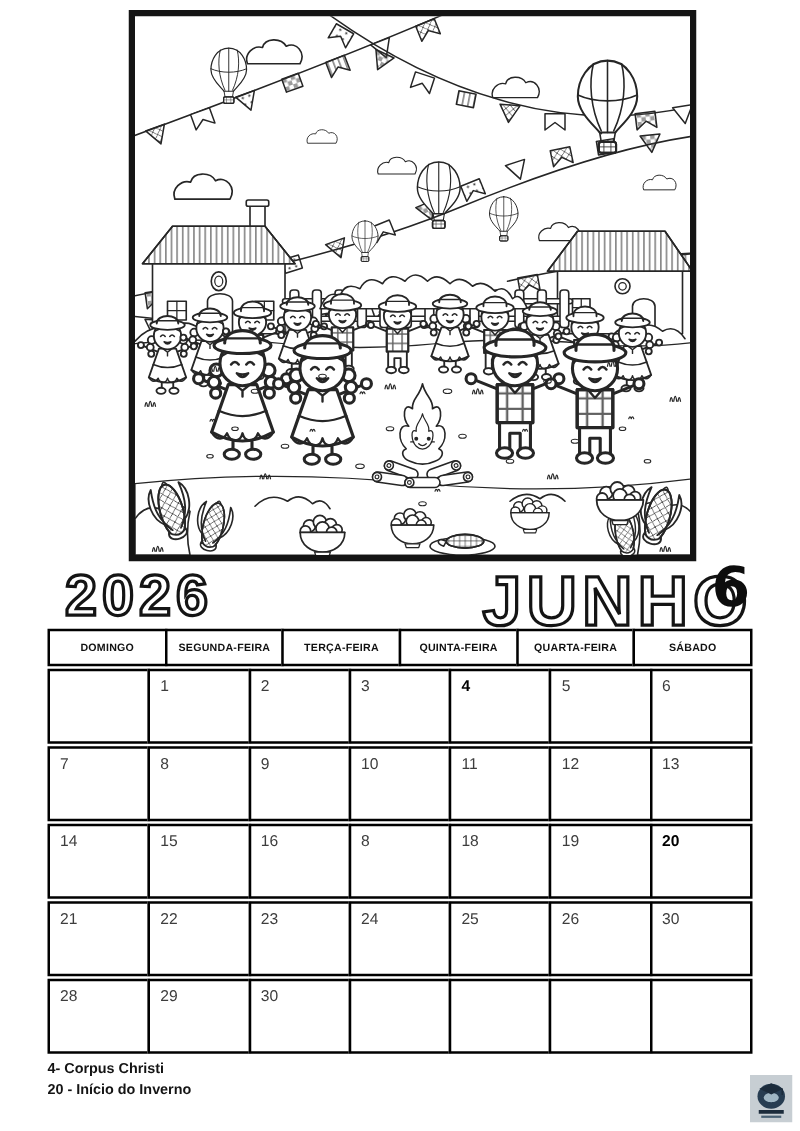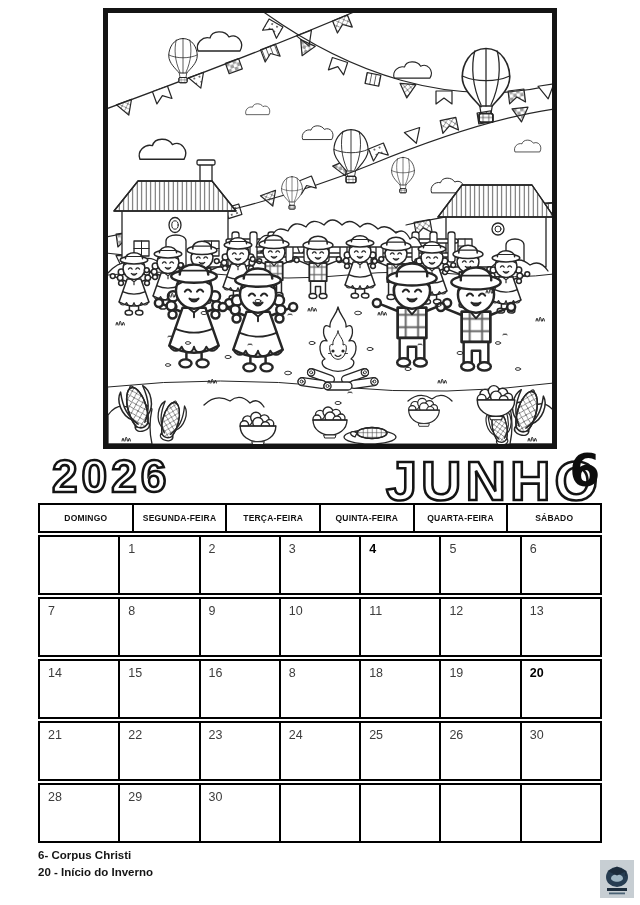--- a/index.html
+++ b/index.html
@@ -506,21 +506,21 @@
     <div class="cell">
         <span></span>
       </div>
     <div class="cell">
         <span></span>
       </div>
   </div>
 </div>
 
 <div class="notes">
-  <div>6- Corpus Christi</div>
+  <div>4- Corpus Christi</div>
   <div>20 - Início do Inverno</div>
 </div>
 
 <div class="logo">
   <svg viewBox="0 0 34 38">
     <rect width="34" height="38" fill="#c7ced3"></rect>
     <ellipse cx="17" cy="17" rx="11" ry="10" fill="#273d52"></ellipse>
     <path d="M11 18 C12 13 22 13 23 18 C23 23 11 23 11 18 Z" fill="#9fb6c4"></path>
     <path d="M7.5 11 L17 6.5 L26.5 11 L17 15.5 Z" fill="#1c2c3c"></path>
     <rect x="25.2" y="11" width="1.2" height="5" fill="#1c2c3c"></rect>

